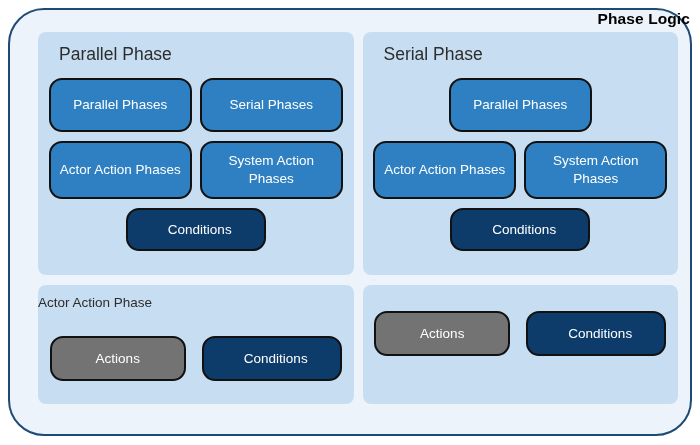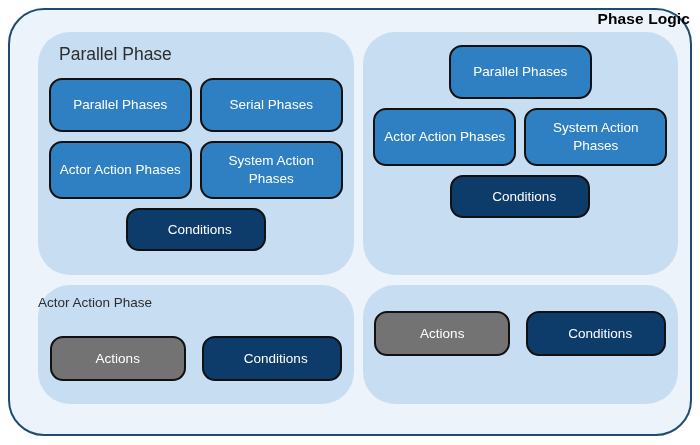--- a/index.html
+++ b/index.html
@@ -41,21 +41,21 @@
   .panels {
     display: grid;
     grid-template-columns: 1fr 1fr;
     grid-template-rows: 243px 119px;
     gap: 10px 9px;
     padding: 0 12px 0 28px;
     box-sizing: border-box;
   }
   .panel {
     background: #c7def2;
-    border-radius: 32px;
+    border-radius: 8px;
     box-sizing: border-box;
     display: flex;
     flex-direction: column;
   }
   .panel-title-left {
     font-size: 17.5px;
     font-weight: normal;
     color: #2d2d2d;
     margin: 12px 0 0 21px;
   }
@@ -127,20 +127,21 @@
             <div class="node phase-node w-std h-r2">Actor Action Phases</div>
             <div class="node phase-node w-std h-r2">System Action Phases</div>
           </div>
           <div class="row">
             <div class="node conditions-node cond-top">Conditions</div>
           </div>
         </div>
       </section>
 
       <section class="panel">
+        <h2 class="panel-title-left">Serial Phase</h2>
         <div class="rows">
           <div class="row">
             <div class="node phase-node w-std h-r1">Parallel Phases</div>
           </div>
           <div class="row">
             <div class="node phase-node w-std h-r2">Actor Action Phases</div>
             <div class="node phase-node w-std h-r2">System Action Phases</div>
           </div>
           <div class="row">
             <div class="node conditions-node cond-top">Conditions</div>

